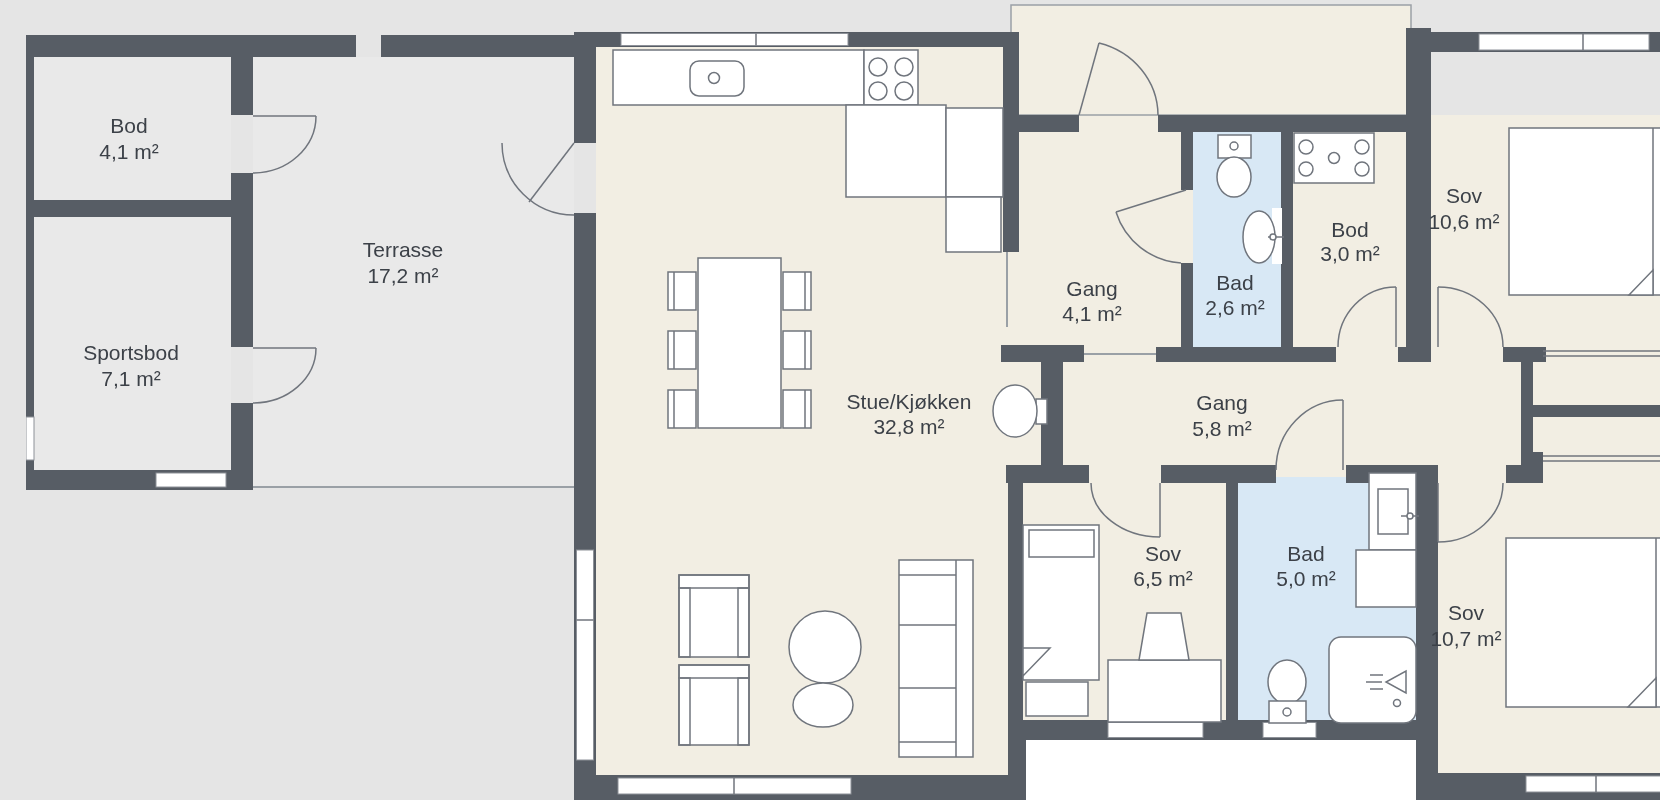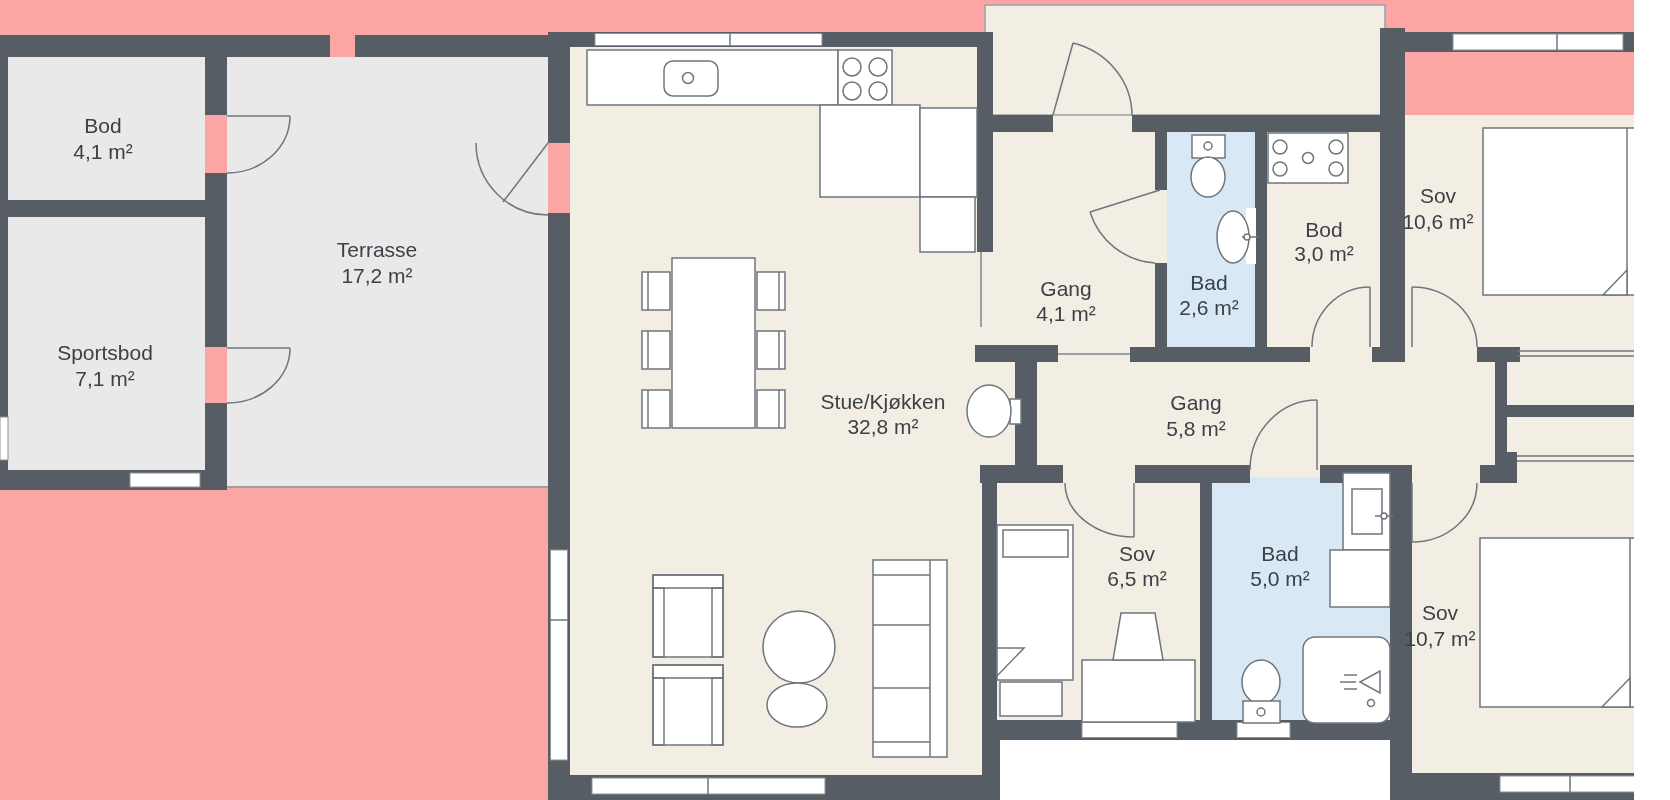--- a/index.html
+++ b/index.html
@@ -1,17 +1,17 @@
 <!DOCTYPE html>
 <html><head>
 <meta charset="utf-8">
 <style>
   html,body{margin:0;padding:0;background:#ffffff;}
-  .stage{position:relative;width:1634px;height:800px;background:#fca5a5;overflow:hidden;
-         font-family:"Liberation Sans", sans-serif;}
+  .stage{position:relative;width:1634px;height:800px;background:#e5e5e5;overflow:hidden;
+         font-family:"Liberation Sans", sans-serif;padding-left:26px;}
   svg{display:block;}
   .wall{fill:#575d65;stroke:none;}
   .floor-annex{fill:#e9e9e9;}
   .floor-main{fill:#f2eee3;}
   .floor-bath{fill:#d8e8f5;}
   .floor-porch{fill:#f2eee3;stroke:#9aa0a6;stroke-width:1.5;}
   .outside{fill:#ffffff;}
   .furn{fill:#ffffff;stroke:#70757d;stroke-width:1.5;}
   .furnline{fill:none;stroke:#70757d;stroke-width:1.5;}
   .arc{fill:none;stroke:#70757d;stroke-width:1.5;}

